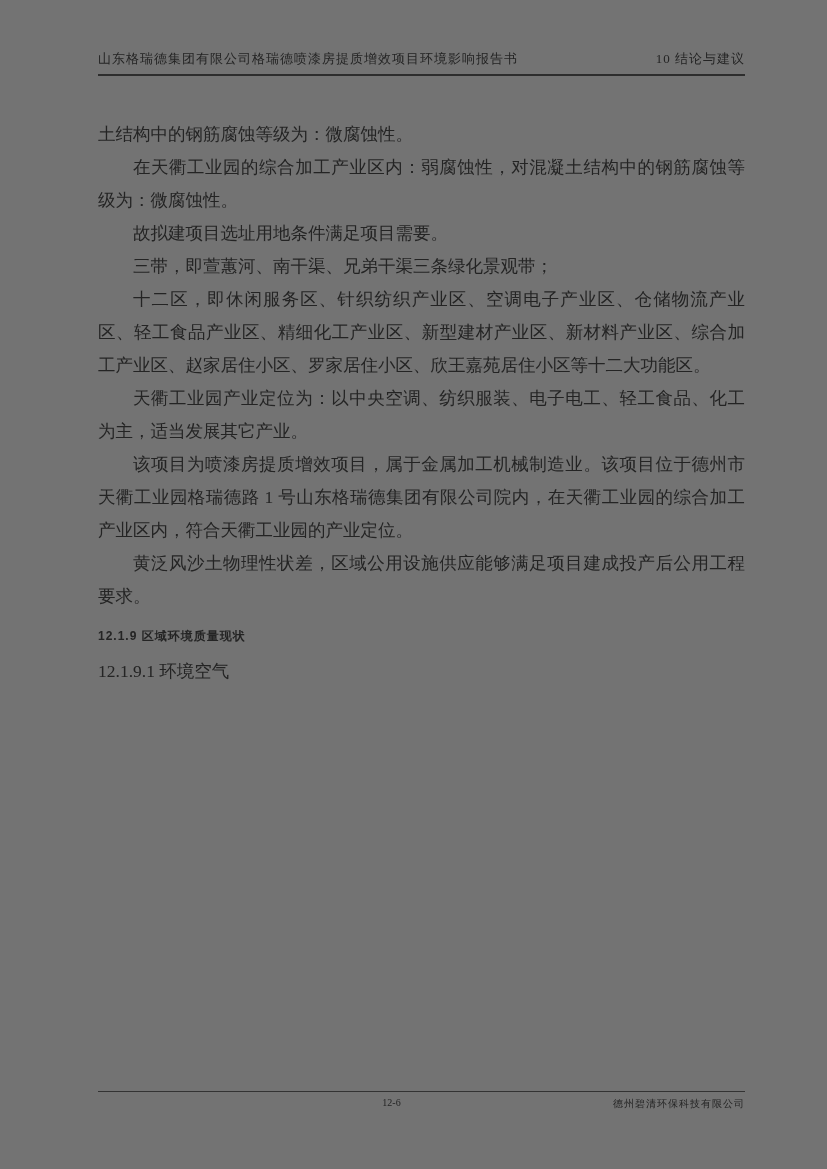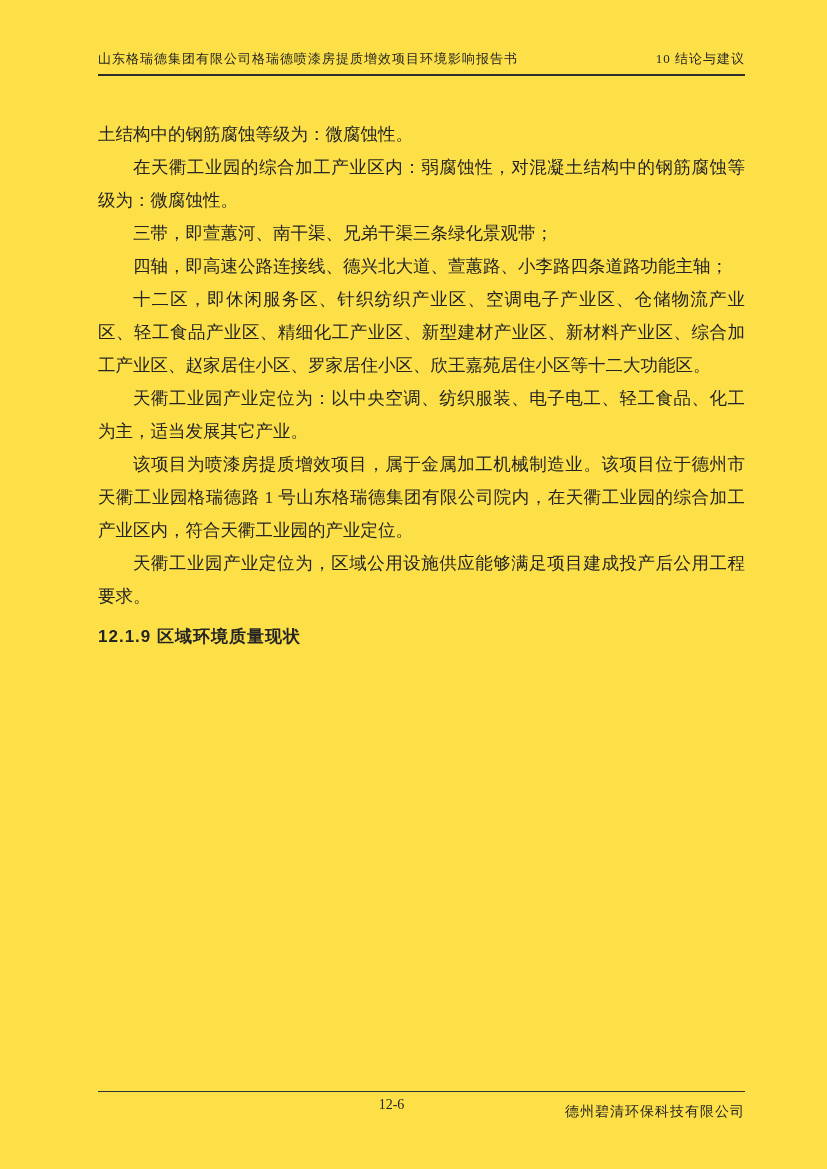--- a/index.html
+++ b/index.html
@@ -5,21 +5,21 @@
   html, body {
     margin: 0;
     padding: 0;
     background: #ffffff;
   }
   .page {
     position: relative;
     width: 827px;
     height: 1169px;
     margin: 0 auto;
-    background: #fde047;
+    background: #737373;
     overflow: hidden;
     box-sizing: border-box;
     font-family: "Liberation Serif", "DejaVu Serif", serif;
     color: #242424;
   }
   .header {
     position: absolute;
     top: 50px;
     left: 98px;
     right: 82px;
@@ -47,73 +47,74 @@
   .continuation { text-indent: 0; }
   .heading {
     text-indent: 0;
     letter-spacing: 3px;
     margin: 8px 0 12px 0;
   }
   .heading-bold {
     text-indent: 0;
     font-weight: bold;
     font-family: "Liberation Sans", "DejaVu Sans", sans-serif;
-    font-size: 17px;
+    font-size: 12px;
     letter-spacing: 1px;
     margin: 7px 0 2px 0;
   }
   .subheading {
     text-indent: 0;
     margin: 0 0 3px 0;
   }
   .footer {
     position: absolute;
     left: 98px;
     right: 82px;
     top: 1091px;
     border-top: 1.5px solid #333333;
-    font-size: 14px;
+    font-size: 10px;
     height: 30px;
   }
   .page-number {
     position: absolute;
     left: 0;
     right: 60px;
     top: 5px;
     text-align: center;
   }
   .company {
     position: absolute;
     right: 0;
-    top: 11px;
+    top: 5px;
     letter-spacing: 1px;
     margin-left: 34px;
   }
 </style>
 </head>
 <body>
 
 <div class="page">
 
   <div class="header">
     <span>山东格瑞德集团有限公司格瑞德喷漆房提质增效项目环境影响报告书</span>
     <span>10 结论与建议</span>
   </div>
 
   <div class="doc-body">
 
   <div class="block continuation">土结构中的钢筋腐蚀等级为：微腐蚀性。</div>
       <div class="block paragraph">在天衢工业园的综合加工产业区内：弱腐蚀性，对混凝土结构中的钢筋腐蚀等级为：微腐蚀性。</div>
+      <div class="block paragraph">故拟建项目选址用地条件满足项目需要。</div>
       <div class="block paragraph">三带，即萱蕙河、南干渠、兄弟干渠三条绿化景观带；</div>
-      <div class="block paragraph">四轴，即高速公路连接线、德兴北大道、萱蕙路、小李路四条道路功能主轴；</div>
       <div class="block paragraph">十二区，即休闲服务区、针织纺织产业区、空调电子产业区、仓储物流产业区、轻工食品产业区、精细化工产业区、新型建材产业区、新材料产业区、综合加工产业区、赵家居住小区、罗家居住小区、欣王嘉苑居住小区等十二大功能区。</div>
       <div class="block paragraph">天衢工业园产业定位为：以中央空调、纺织服装、电子电工、轻工食品、化工为主，适当发展其它产业。</div>
       <div class="block paragraph">该项目为喷漆房提质增效项目，属于金属加工机械制造业。该项目位于德州市天衢工业园格瑞德路 1 号山东格瑞德集团有限公司院内，在天衢工业园的综合加工产业区内，符合天衢工业园的产业定位。</div>
-      <div class="block paragraph">天衢工业园产业定位为，区域公用设施供应能够满足项目建成投产后公用工程要求。</div>
+      <div class="block paragraph">黄泛风沙土物理性状差，区域公用设施供应能够满足项目建成投产后公用工程要求。</div>
       <div class="block heading-bold">12.1.9 区域环境质量现状</div>
+      <div class="block subheading">12.1.9.1 环境空气</div>
     </div>
 
   <div class="footer">
     <span class="page-number">12-6</span>
     <span class="company">德州碧清环保科技有限公司</span>
   </div>
 
 </div>
 
 </body></html>

